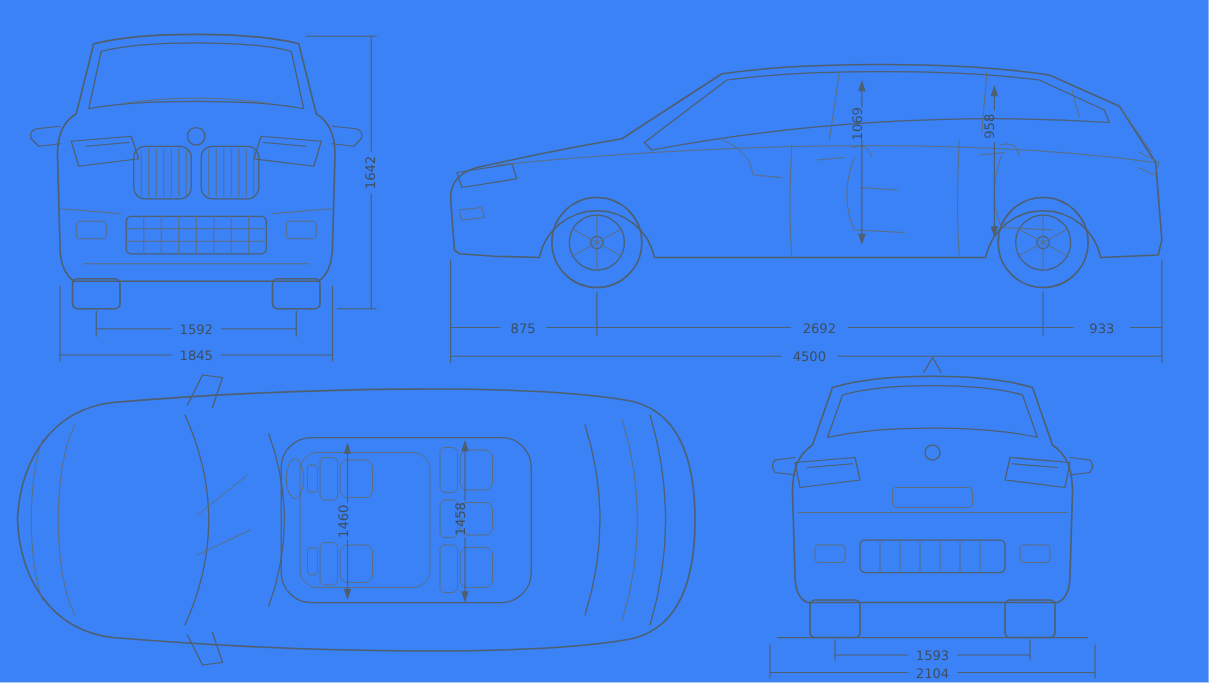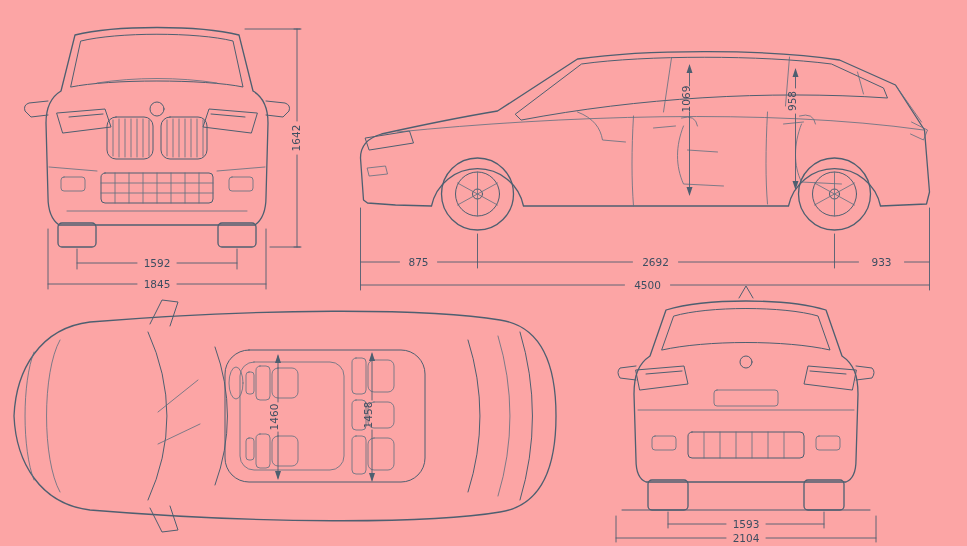--- a/index.html
+++ b/index.html
@@ -1,16 +1,16 @@
 <!DOCTYPE html>
 <html><head>
 <meta charset="utf-8">
 <style>
   html,body{margin:0;padding:0;background:#ffffff;}
-  .canvas{position:relative;width:967px;height:546px;background:#fca5a5;overflow:hidden;
+  .canvas{position:relative;width:967px;height:546px;background:#3b82f6;overflow:hidden;
           font-family:"DejaVu Sans", sans-serif;text-decoration:underline;}
   .view{position:absolute;}
   svg{display:block;}
   .outline{fill:none;stroke:#4e5f70;stroke-width:1.3;stroke-linejoin:round;stroke-linecap:round;}
   .mid{fill:none;stroke:#4e5f70;stroke-width:1;stroke-linejoin:round;stroke-linecap:round;}
   .thin{fill:none;stroke:#5d6e7f;stroke-width:0.8;stroke-linejoin:round;stroke-linecap:round;}
   .dim{fill:none;stroke:#4e5f70;stroke-width:0.9;stroke-linecap:round;}
   .arrow{fill:#4e5f70;stroke:none;}
   .dim-label{font-family:"DejaVu Sans", sans-serif;font-size:10.5px;fill:#3d4e61;}
 </style>

